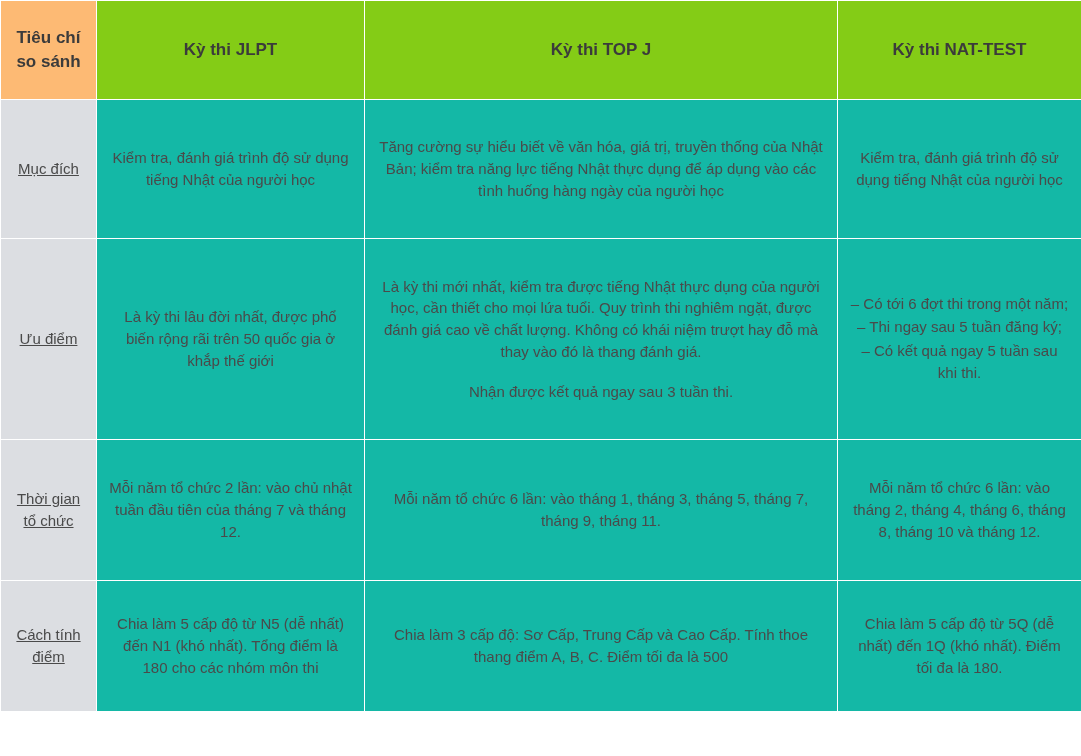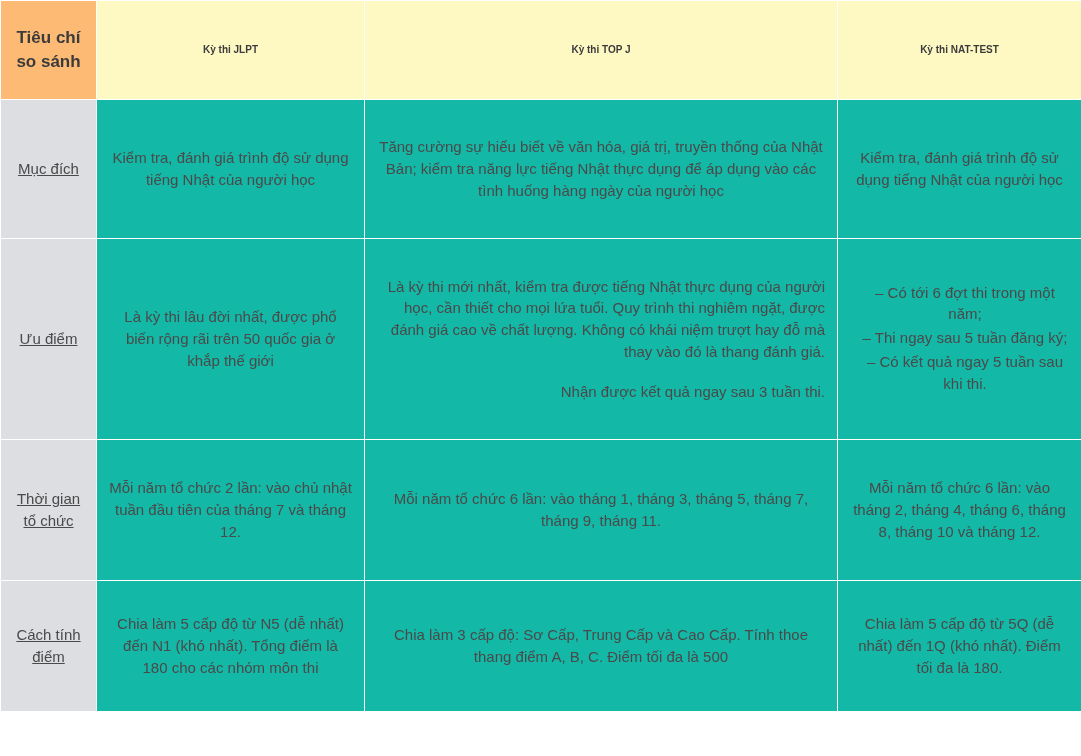--- a/index.html
+++ b/index.html
@@ -31,24 +31,24 @@
     font-weight: normal;
   }
   
   col.c0 { width: 96px; }
   col.c1 { width: 268px; }
   col.c2 { width: 473px; }
   col.c3 { width: 244px; }
 
   
   tr.header-row th {
-    background: #fef9c3;
+    background: #84cc16;
     color: #3b3b3b;
     font-weight: bold;
-    font-size: 10px;
+    font-size: 17px;
     height: 78px;
     line-height: 1.4;
   }
   tr.header-row th.corner {
     background: #fdba74;
     font-size: 17px;
   }
 
   
   td.row-label {
@@ -64,28 +64,28 @@
   td.cell-a { background: #14b8a6; }
   td.cell-b { background: #14b8a6; }
 
   td.tall-1 { height: 118px; }
   td.tall-2 { height: 180px; }
   td.tall-3 { height: 120px; }
   td.tall-4 { height: 108px; }
   td.tall-5 { height: 110px; }
 
   .para + .para { margin-top: 18px; }
-  .para { margin: 0; text-align: right; }
+  .para { margin: 0; }
 
   .dash-list {
     margin: 0;
     padding: 0;
     list-style: none;
   }
-  .dash-list li { margin: 0 0 2px 11px; }
+  .dash-list li { margin: 0 0 2px 0; }
 </style>
 </head>
 <body>
 
 <table class="cmp-table">
   <colgroup>
     <col class="c0">
       <col class="c1">
       <col class="c2">
       <col class="c3">

